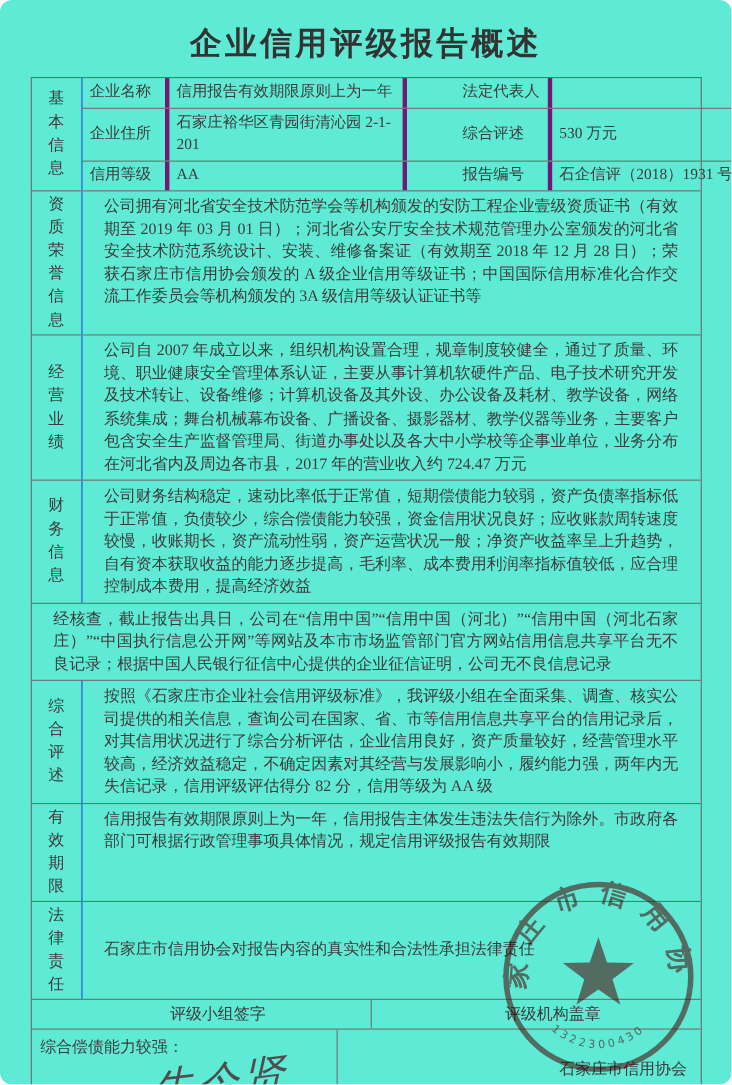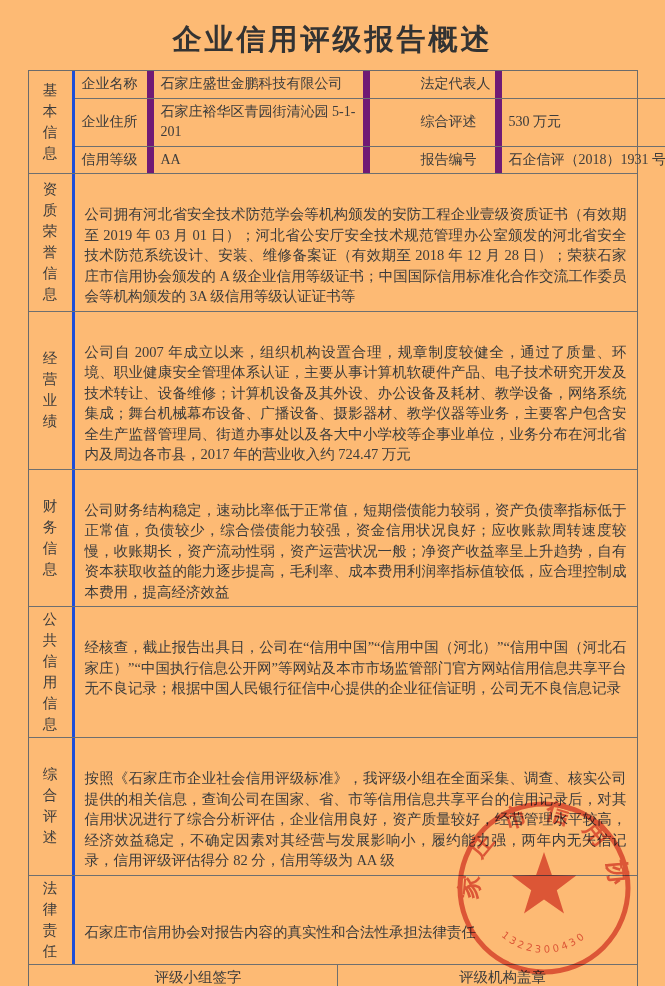--- a/index.html
+++ b/index.html
@@ -2,66 +2,66 @@
 <html><head>
 <meta charset="utf-8">
 <style>
   * { box-sizing: border-box; }
   html,body { margin:0; padding:0; background:#ffffff; }
   .page {
     position: relative;
     width: 665px;
     height: 986px;
     margin: 0 auto;
-    background: #fdba74;
+    background: #5eead4;
     font-family: "Liberation Serif", "DejaVu Serif", serif;
     color: #3c3c3c;
     overflow: hidden;
+    border-radius: 11px;
   }
   .doc-title {
     padding-top: 20px;
     text-align: center;
     font-size: 29px;
     font-weight: bold;
     letter-spacing: 3px;
     color: #333;
   }
   .tbl {
     width: 610px;
     margin: 10px auto 0 auto;
     border: 1.5px solid #6b6b6b;
     font-size: 14.5px;
   }
   .row { display: flex; border-bottom: 1px solid #6f6f6f; }
   .row:last-child { border-bottom: none; }
   .side-label {
     width: 46px;
     flex: 0 0 46px;
-    border-right: 3px solid #1d4ed8;
+    border-right: 1px solid #1d4ed8;
     display: flex;
     align-items: center;
     justify-content: center;
     text-align: center;
     padding: 2px 21px;
     line-height: 21px;
     word-break: break-all;
   }
   .sec-text {
     flex: 1;
-    padding: 4px 10px;
+    padding: 4px 20px;
     line-height: 20.5px;
     text-align: justify;
-    margin-top: 26px;
   }
   
   .basic-rows { flex: 1; display: flex; flex-direction: column; }
   .basic-row { display: flex; border-bottom: 1px solid #6f6f6f; flex:1; }
   .basic-row:last-child { border-bottom: none; }
   .bcell {
-    border-right: 7px solid #701a75;
+    border-right: 4px solid #701a75;
     padding: 3px 7px;
     display: flex;
     align-items: center;
     line-height: 20.5px;
     font-size: 14px;
   }
   .bk1 { width: 79px;  flex: 0 0 79px; }
   .bv1 { width: 216px; flex: 0 0 216px; }
   .bk2 { width: 88px;  flex: 0 0 88px; white-space: nowrap; margin-left: 44px; }
   .bv2 { flex: 1; border-right: none; white-space: nowrap; }
@@ -105,26 +105,26 @@
 
   <div class="doc-title">企业信用评级报告概述</div>
 
   <div class="tbl">
 
     <div class="row">
       <div class="side-label">基本信息</div>
       <div class="basic-rows">
         <div class="basic-row">
           <div class="bcell bk1">企业名称</div>
-          <div class="bcell bv1">石家庄盛世金鹏科技有限公司</div>
+          <div class="bcell bv1">信用报告有效期限原则上为一年</div>
           <div class="bcell bk2">法定代表人</div>
         </div>
         <div class="basic-row">
           <div class="bcell bk1">企业住所</div>
-          <div class="bcell bv1" style="white-space:normal">石家庄裕华区青园街清沁园 5-1-201</div>
+          <div class="bcell bv1" style="white-space:normal">石家庄裕华区青园街清沁园 2-1-201</div>
           <div class="bcell bk2">综合评述</div>
           <div class="bcell bv2">530 万元</div>
         </div>
         <div class="basic-row">
           <div class="bcell bk1">信用等级</div>
           <div class="bcell bv1">AA</div>
           <div class="bcell bk2">报告编号</div>
           <div class="bcell bv2">石企信评（2018）1931 号</div>
         </div>
       </div>
@@ -136,26 +136,29 @@
     </div>
     <div class="row">
       <div class="side-label">经营业绩</div>
       <div class="sec-text">公司自 2007 年成立以来，组织机构设置合理，规章制度较健全，通过了质量、环境、职业健康安全管理体系认证，主要从事计算机软硬件产品、电子技术研究开发及技术转让、设备维修；计算机设备及其外设、办公设备及耗材、教学设备，网络系统集成；舞台机械幕布设备、广播设备、摄影器材、教学仪器等业务，主要客户包含安全生产监督管理局、街道办事处以及各大中小学校等企事业单位，业务分布在河北省内及周边各市县，2017 年的营业收入约 724.47 万元</div>
     </div>
     <div class="row">
       <div class="side-label">财务信息</div>
       <div class="sec-text">公司财务结构稳定，速动比率低于正常值，短期偿债能力较弱，资产负债率指标低于正常值，负债较少，综合偿债能力较强，资金信用状况良好；应收账款周转速度较慢，收账期长，资产流动性弱，资产运营状况一般；净资产收益率呈上升趋势，自有资本获取收益的能力逐步提高，毛利率、成本费用利润率指标值较低，应合理控制成本费用，提高经济效益</div>
     </div>
     <div class="row">
-      <div class="side-label">公共信用信息</div>
       <div class="sec-text">经核查，截止报告出具日，公司在“信用中国”“信用中国（河北）”“信用中国（河北石家庄）”“中国执行信息公开网”等网站及本市市场监管部门官方网站信用信息共享平台无不良记录；根据中国人民银行征信中心提供的企业征信证明，公司无不良信息记录</div>
     </div>
     <div class="row">
       <div class="side-label">综合评述</div>
       <div class="sec-text">按照《石家庄市企业社会信用评级标准》，我评级小组在全面采集、调查、核实公司提供的相关信息，查询公司在国家、省、市等信用信息共享平台的信用记录后，对其信用状况进行了综合分析评估，企业信用良好，资产质量较好，经营管理水平较高，经济效益稳定，不确定因素对其经营与发展影响小，履约能力强，两年内无失信记录，信用评级评估得分 82 分，信用等级为 AA 级</div>
+    </div>
+    <div class="row">
+      <div class="side-label">有效期限</div>
+      <div class="sec-text">信用报告有效期限原则上为一年，信用报告主体发生违法失信行为除外。市政府各部门可根据行政管理事项具体情况，规定信用评级报告有效期限</div>
     </div>
     <div class="row">
       <div class="side-label">法律责任</div>
       <div class="sec-text" style="display:flex;align-items:center">石家庄市信用协会对报告内容的真实性和合法性承担法律责任</div>
     </div>
 
     <div class="row">
       <div class="fhead-cell fhead-left">评级小组签字</div>
       <div class="fhead-cell fhead-right">评级机构盖章</div>
     </div>

